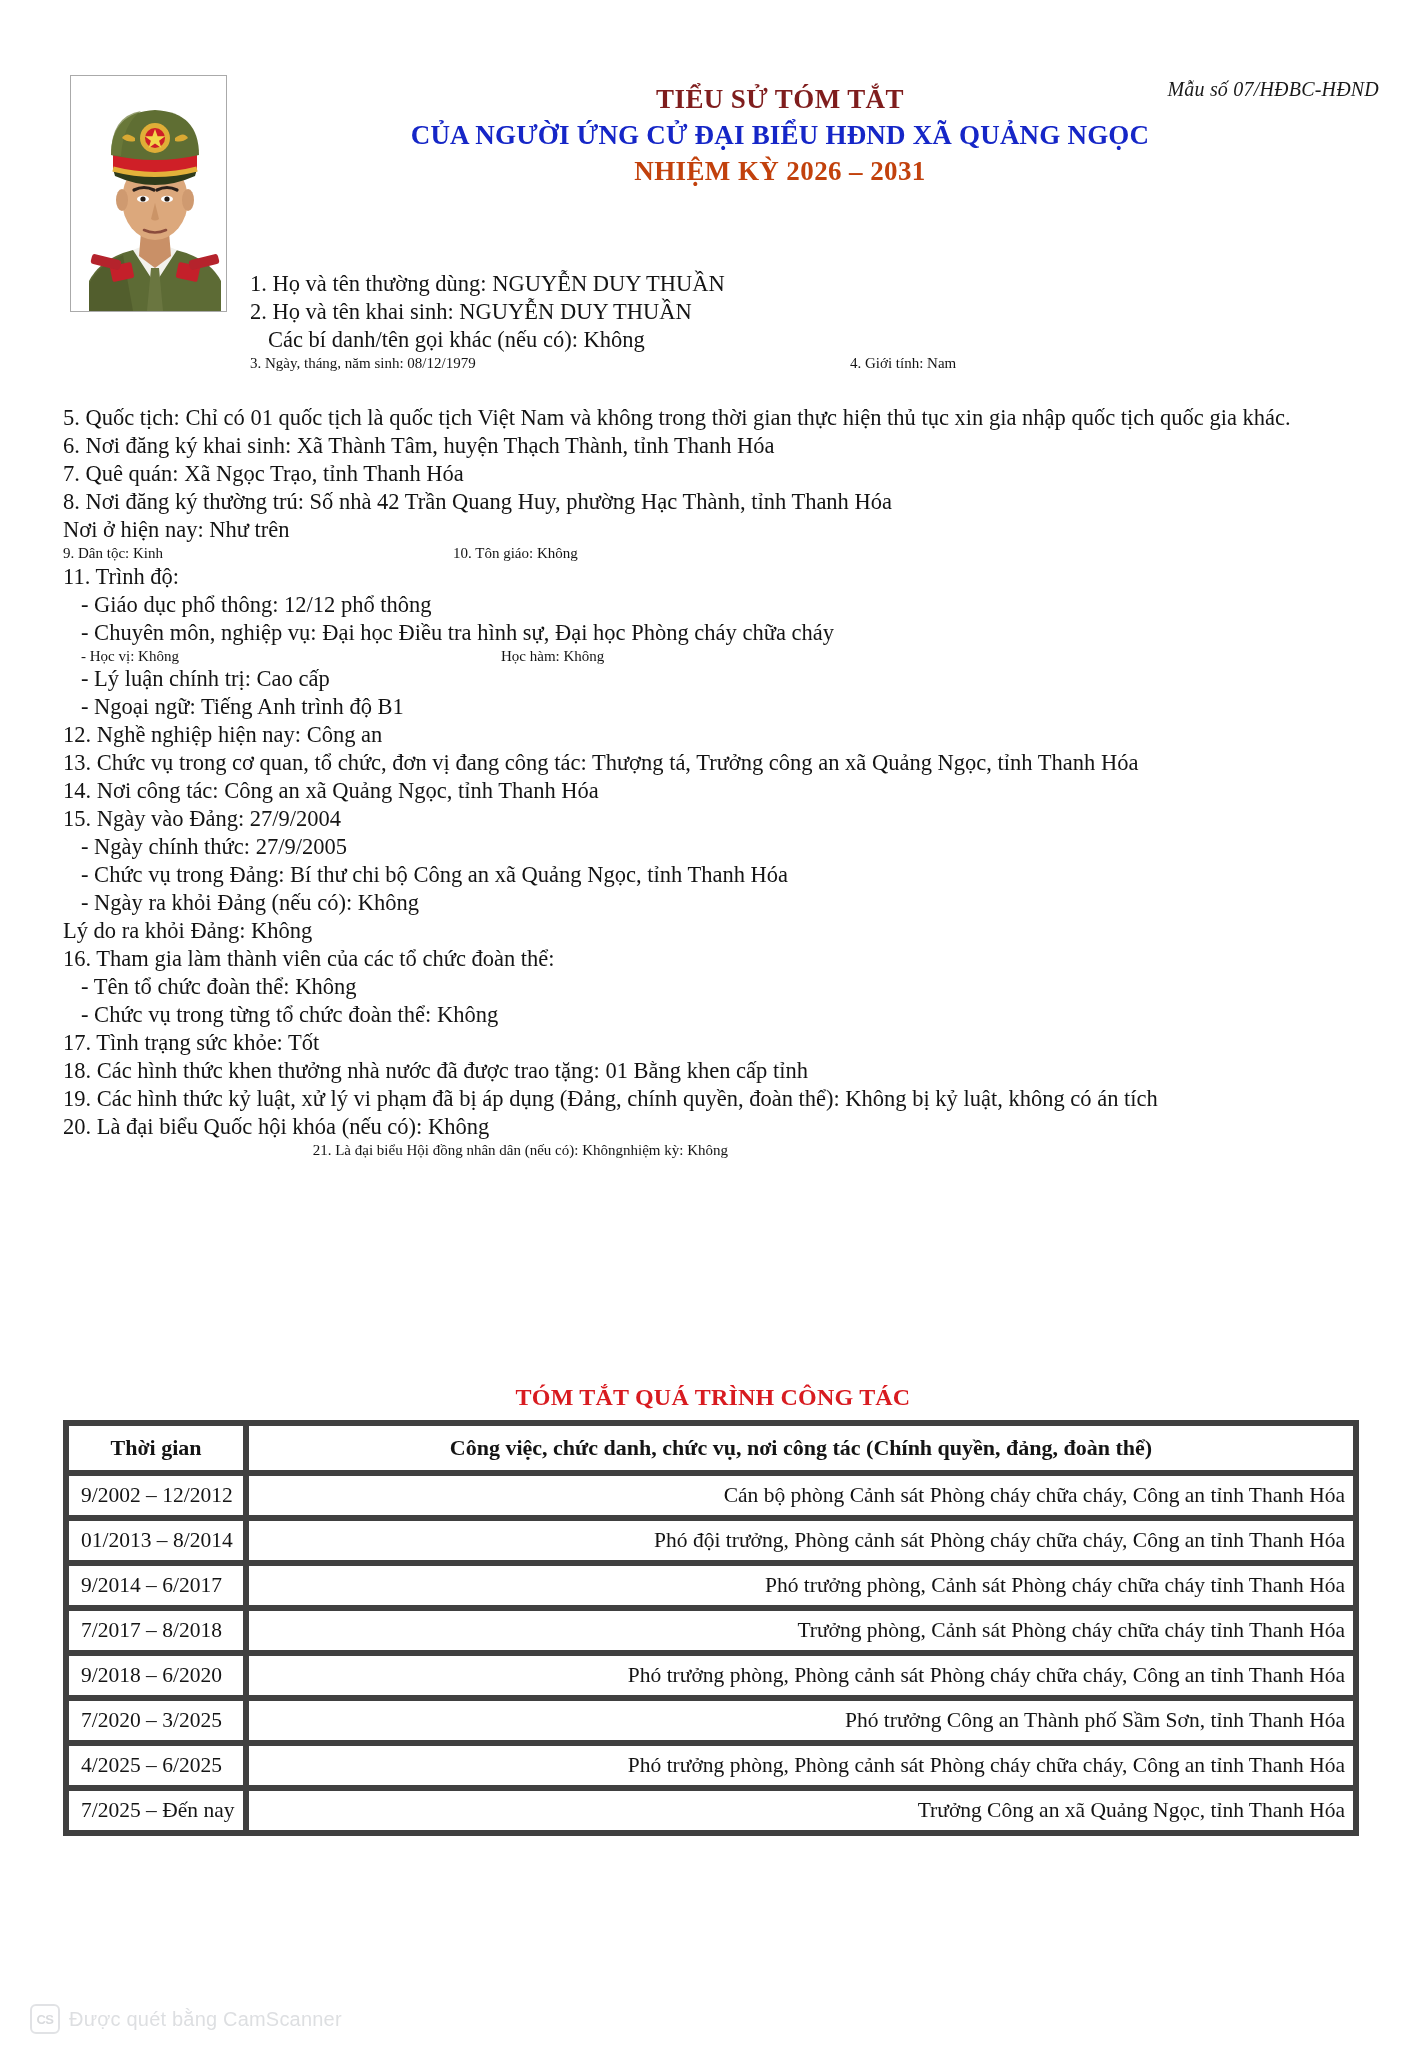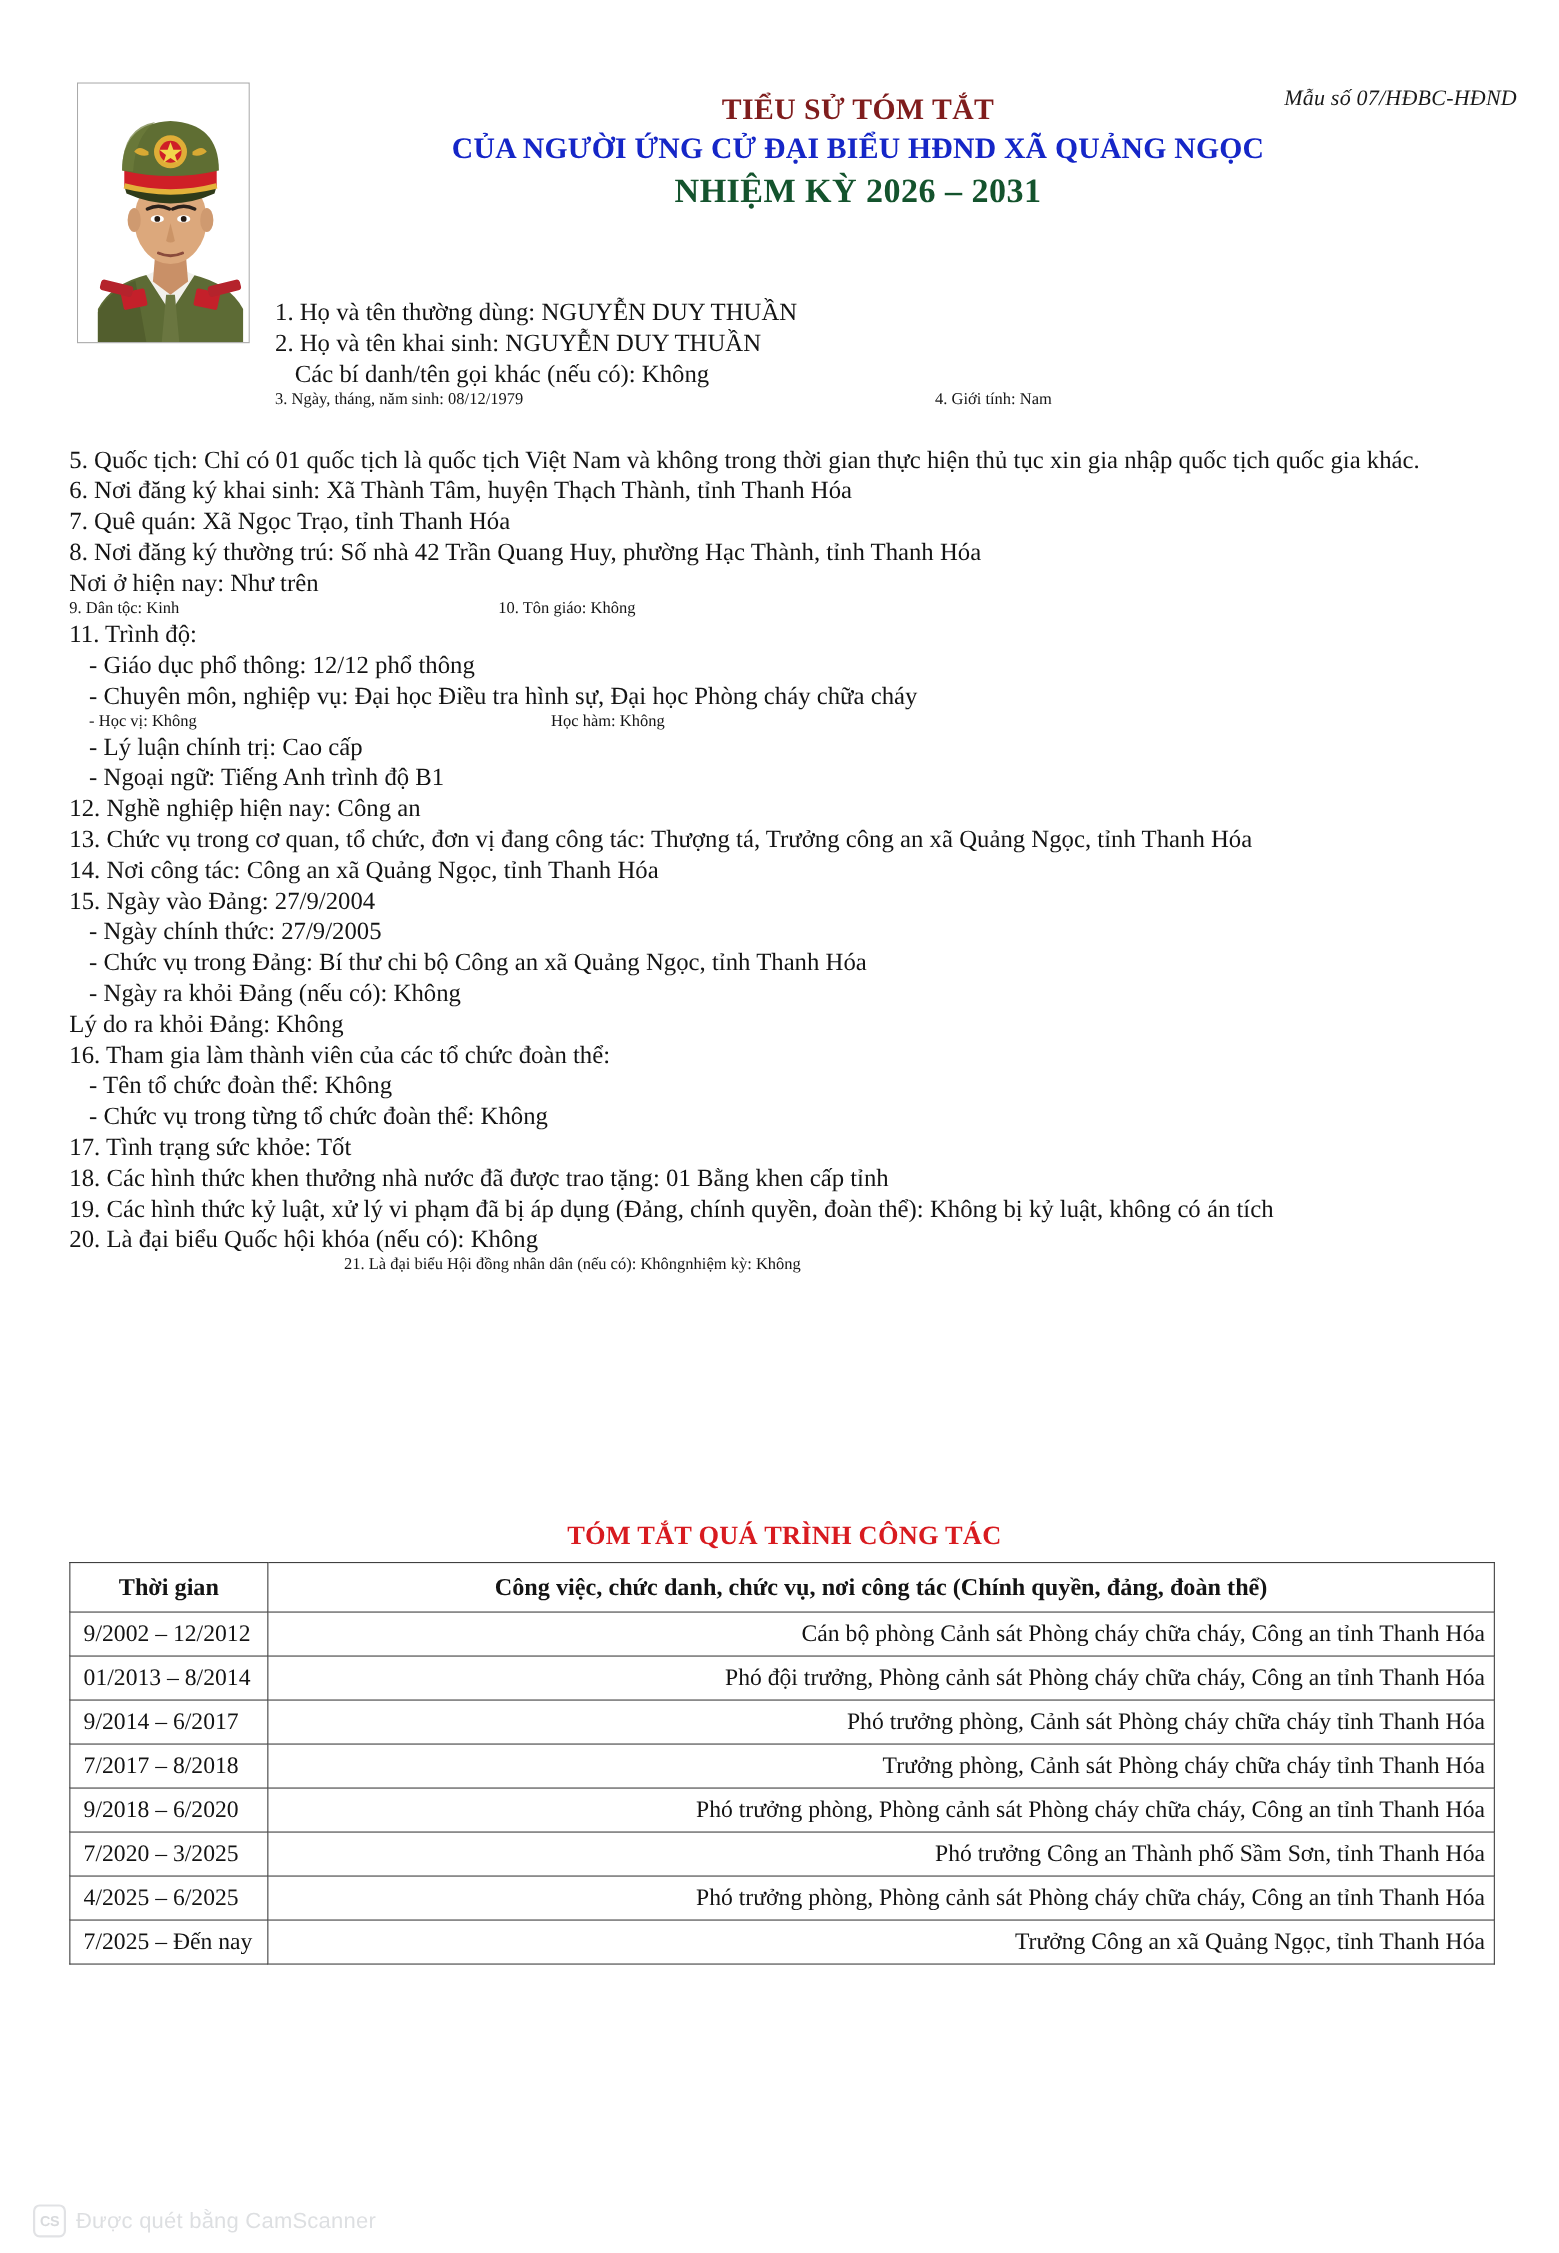--- a/index.html
+++ b/index.html
@@ -62,23 +62,23 @@
     line-height: 1.32;
   }
   .title-sub {
     color: #1526c7;
     font-weight: bold;
     font-size: 27px;
     letter-spacing: .2px;
     line-height: 1.32;
   }
   .title-term {
-    color: #14532d;
-    font-weight: bold;
-    font-size: 31px;
+    color: #c2410c;
+    font-weight: bold;
+    font-size: 27px;
     letter-spacing: .4px;
     line-height: 1.35;
   }
 
   
   .body-upper {
     position: absolute;
     left: 250px;
     top: 270px;
     width: 1090px;
@@ -127,21 +127,21 @@
   .career-table {
     position: absolute;
     left: 63px;
     top: 1420px;
     width: 1296px;
     border-collapse: collapse;
     table-layout: fixed;
   }
   .career-table th,
   .career-table td {
-    border: 1px solid #404040;
+    border: 6px solid #404040;
     font-size: 21.5px;
     color: #141414;
     vertical-align: middle;
   }
   .career-table th {
     font-weight: bold;
     text-align: center;
     padding: 9px 6px;
     font-size: 22px;
   }

